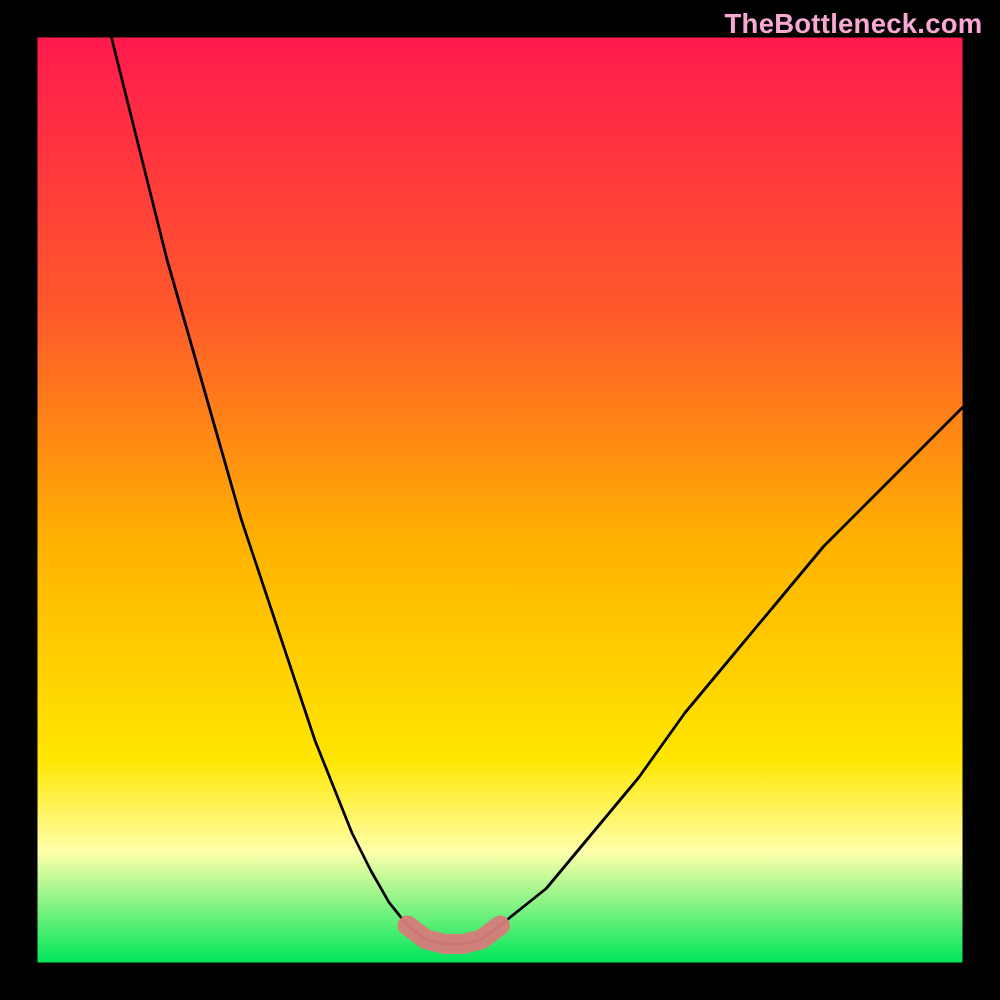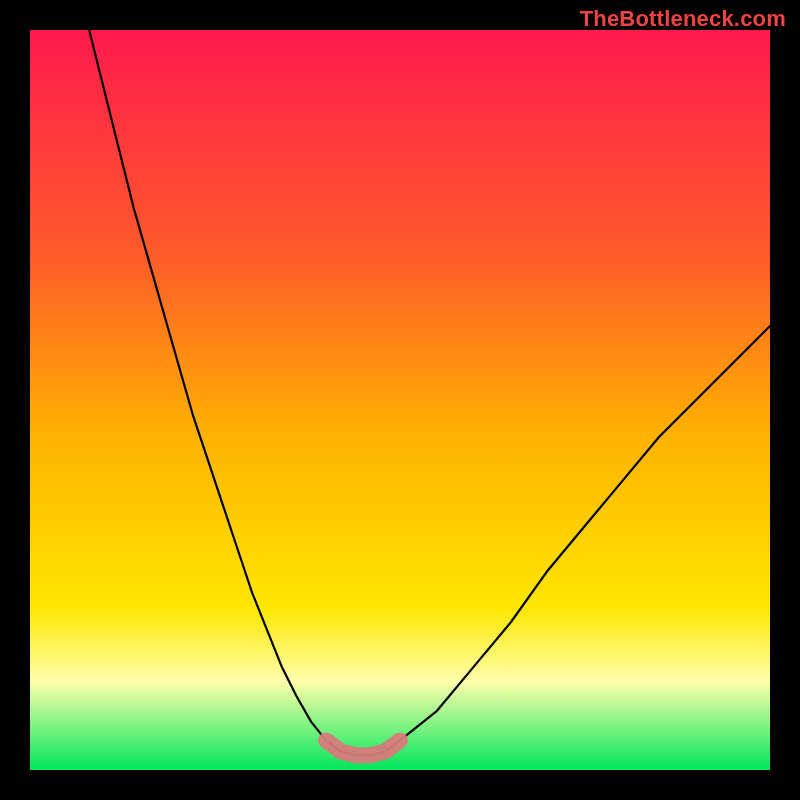--- a/index.html
+++ b/index.html
@@ -18,21 +18,21 @@
     height: 800px;
     background: #000000;
   }
   .watermark {
     position: absolute;
     top: 6px;
     right: 14px;
     font-family: Arial, Helvetica, sans-serif;
     font-size: 22px;
     font-weight: 600;
-    color: #ef4444;
+    color: #f9a8d4;
     letter-spacing: 0.2px;
     z-index: 10;
   }
   svg {
     position: absolute;
     left: 0;
     top: 0;
   }
 </style>
 </head>

